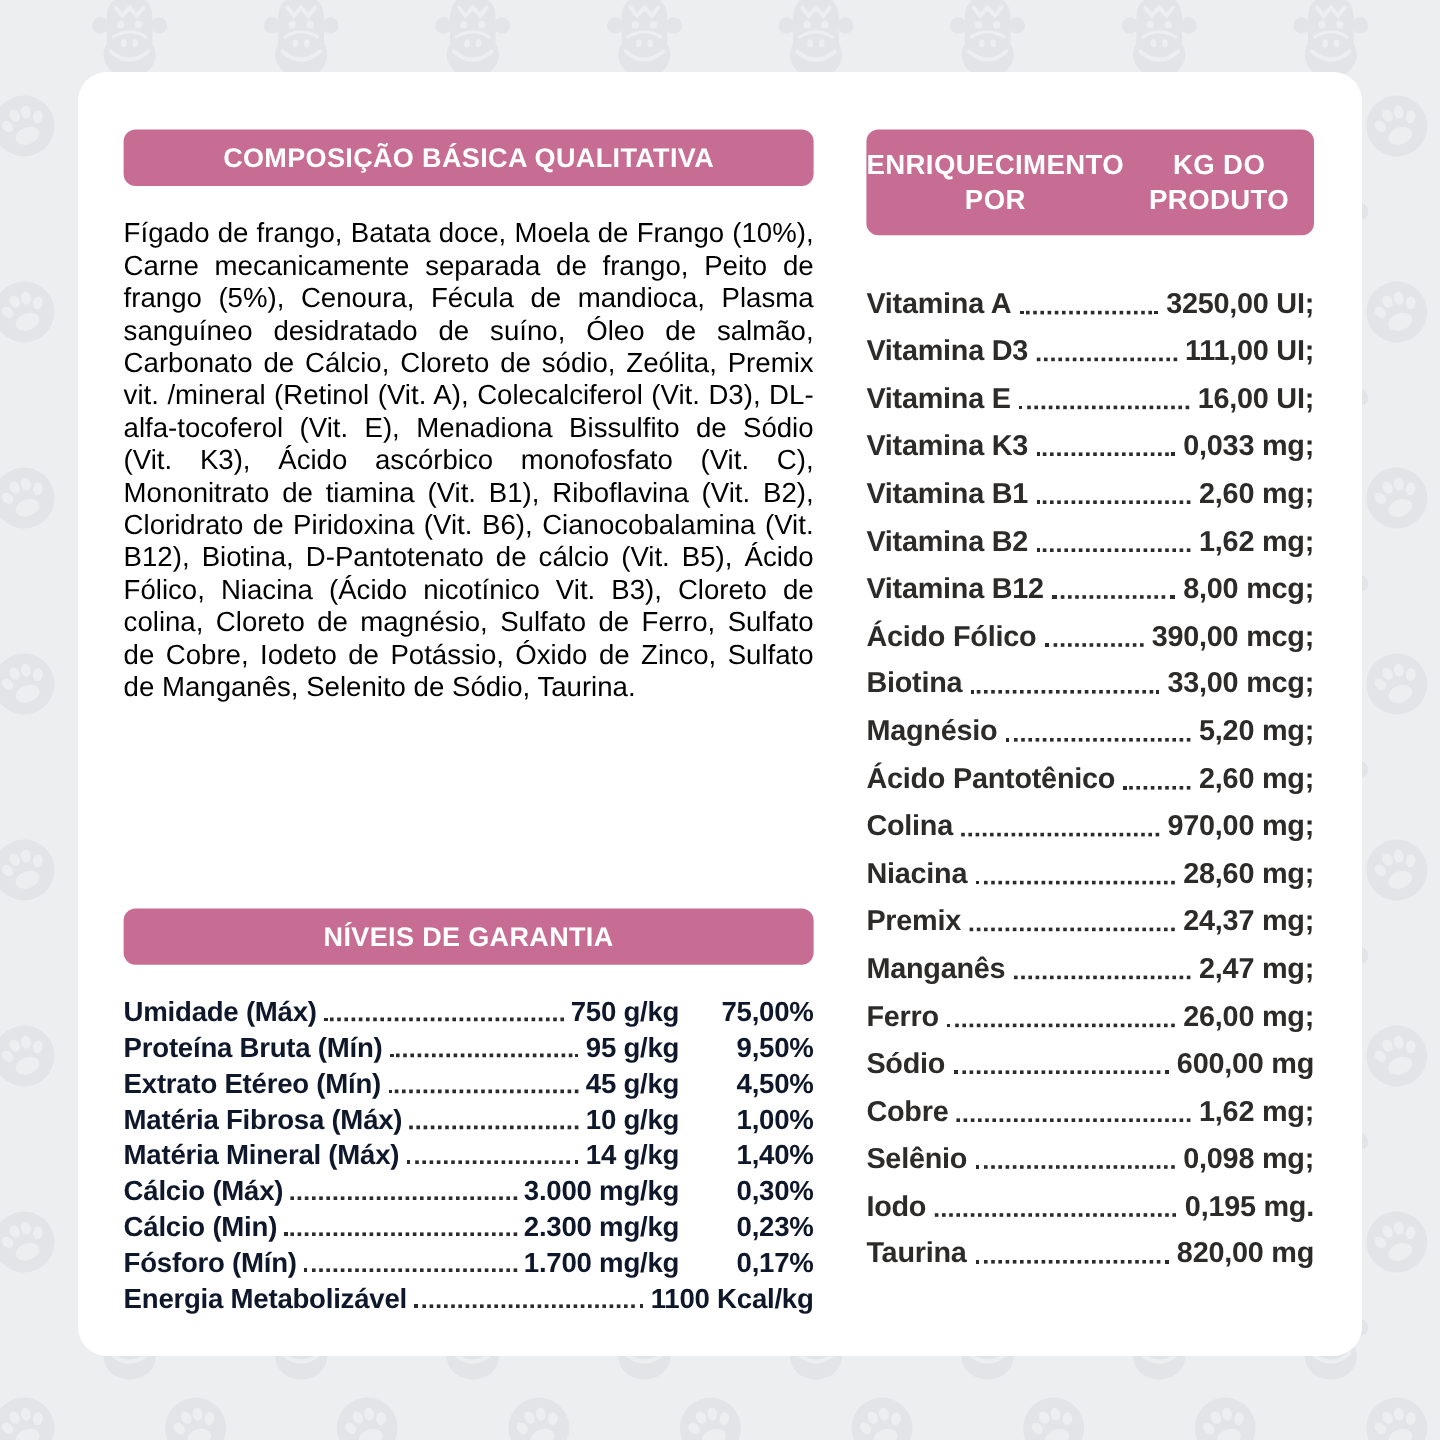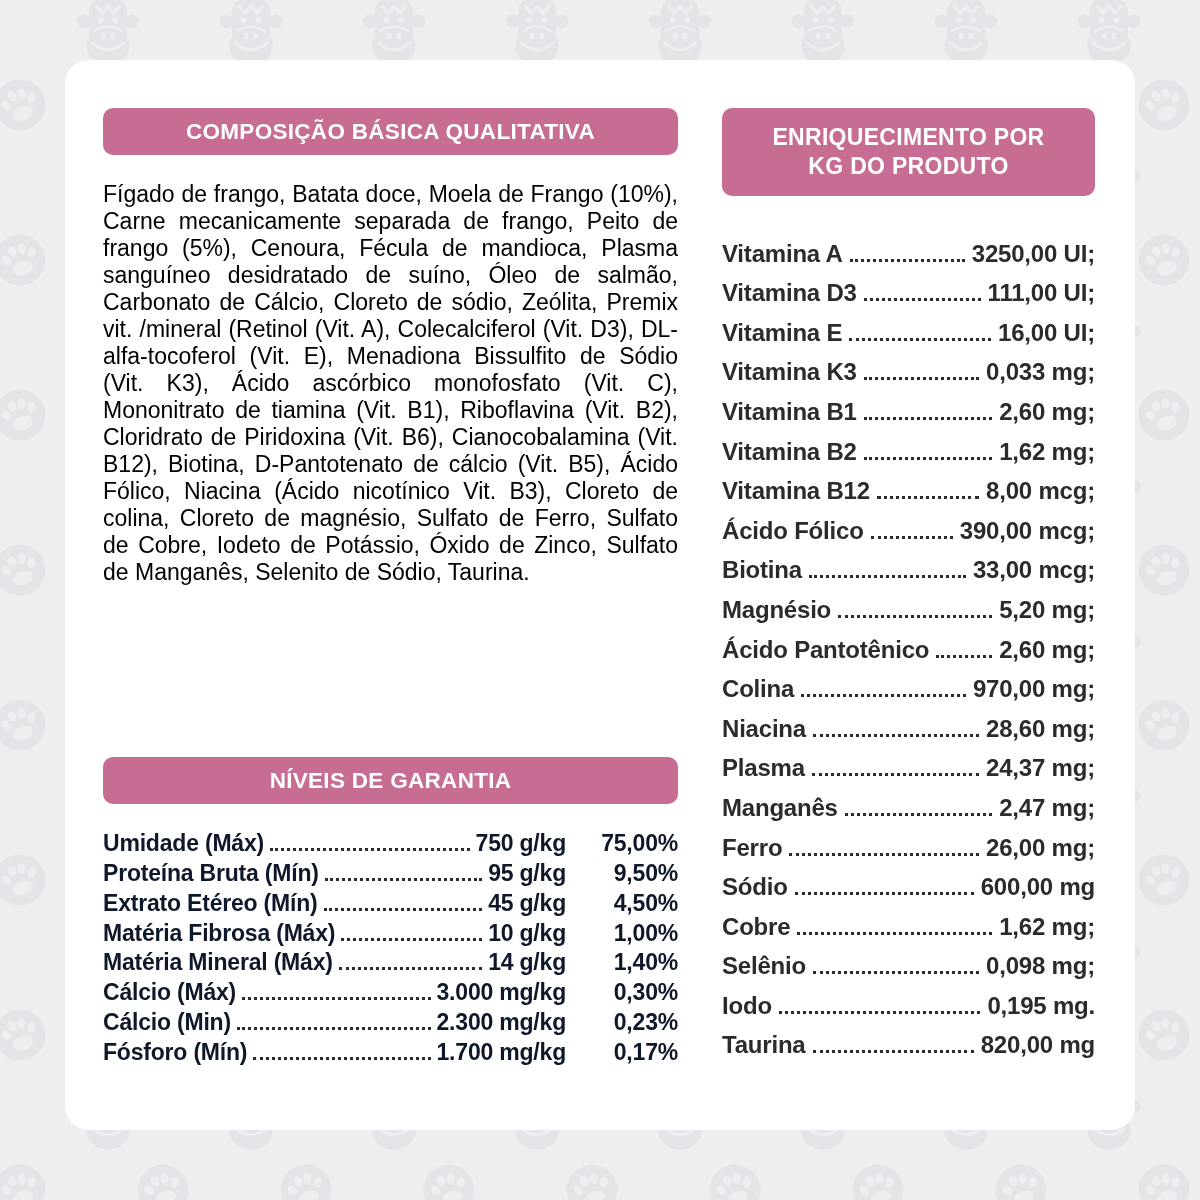--- a/index.html
+++ b/index.html
@@ -18,21 +18,21 @@
     background:#ffffff;border-radius:24px;
   }
   .banner{
     position:absolute;background:#c76d93;border-radius:10px;color:#ffffff;
     font-weight:bold;display:flex;align-items:center;justify-content:center;
     text-align:center;letter-spacing:.3px;
   }
   .banner-comp{left:38px;top:48px;width:575px;height:47px;font-size:22.5px;}
   .banner-gar{left:38px;top:697px;width:575px;height:47px;font-size:22.5px;}
   .banner-enr{left:657px;top:48px;width:373px;height:88px;font-size:23px;
-    line-height:29px;flex-direction:column;}
+    line-height:29px;flex-direction:row;}
   .ingredients{
     position:absolute;left:38px;top:121px;width:575px;margin:0;
     font-size:23px;line-height:27px;text-align:justify;color:#000000;
   }
   .garantia{position:absolute;left:38px;top:766px;width:575px;}
   .g-row{
     display:flex;align-items:flex-end;height:29.9px;
     font-size:23px;line-height:26px;font-weight:bold;color:#0f172a;
     white-space:nowrap;letter-spacing:-0.2px;
   }
@@ -2048,20 +2048,26 @@
     <span class="leader"></span>
     <span class="val">2.300 mg/kg</span>
     <span class="pct">0,23%</span>
   </div>
         <div class="g-row">
     <span class="lbl">Fósforo (Mín)</span>
     <span class="leader"></span>
     <span class="val">1.700 mg/kg</span>
     <span class="pct">0,17%</span>
   </div>
+        <div class="g-row">
+    <span class="lbl">Energia Metabolizável</span>
+    <span class="leader"></span>
+    <span class="val">1100 Kcal/kg</span>
+
+  </div>
       </div>
 
     <div class="banner banner-enr">
       <span>ENRIQUECIMENTO POR</span>
       <span>KG DO PRODUTO</span>
     </div>
 
     <div class="enrich" id="enrich-list">
         <div class="e-row">
     <span class="lbl">Vitamina A</span>
@@ -2122,21 +2128,21 @@
     <span class="lbl">Colina</span>
     <span class="leader"></span>
     <span class="val">970,00 mg;</span>
   </div>
         <div class="e-row">
     <span class="lbl">Niacina</span>
     <span class="leader"></span>
     <span class="val">28,60 mg;</span>
   </div>
         <div class="e-row">
-    <span class="lbl">Plasma</span>
+    <span class="lbl">Premix</span>
     <span class="leader"></span>
     <span class="val">24,37 mg;</span>
   </div>
         <div class="e-row">
     <span class="lbl">Manganês</span>
     <span class="leader"></span>
     <span class="val">2,47 mg;</span>
   </div>
         <div class="e-row">
     <span class="lbl">Ferro</span>

